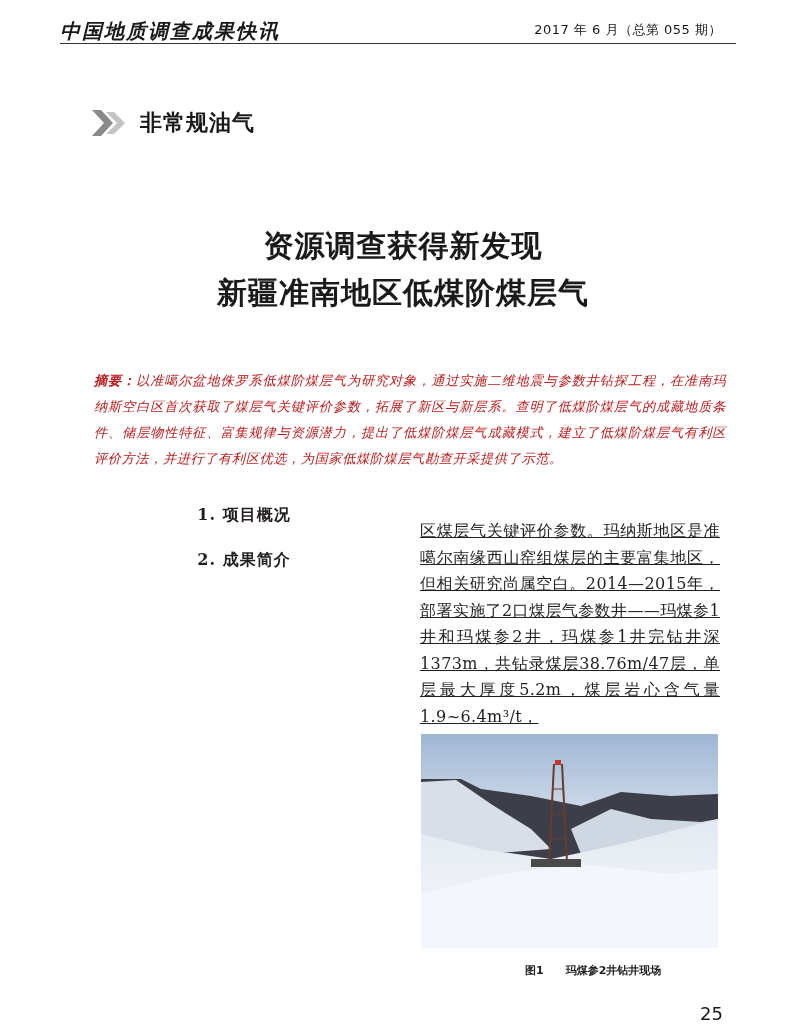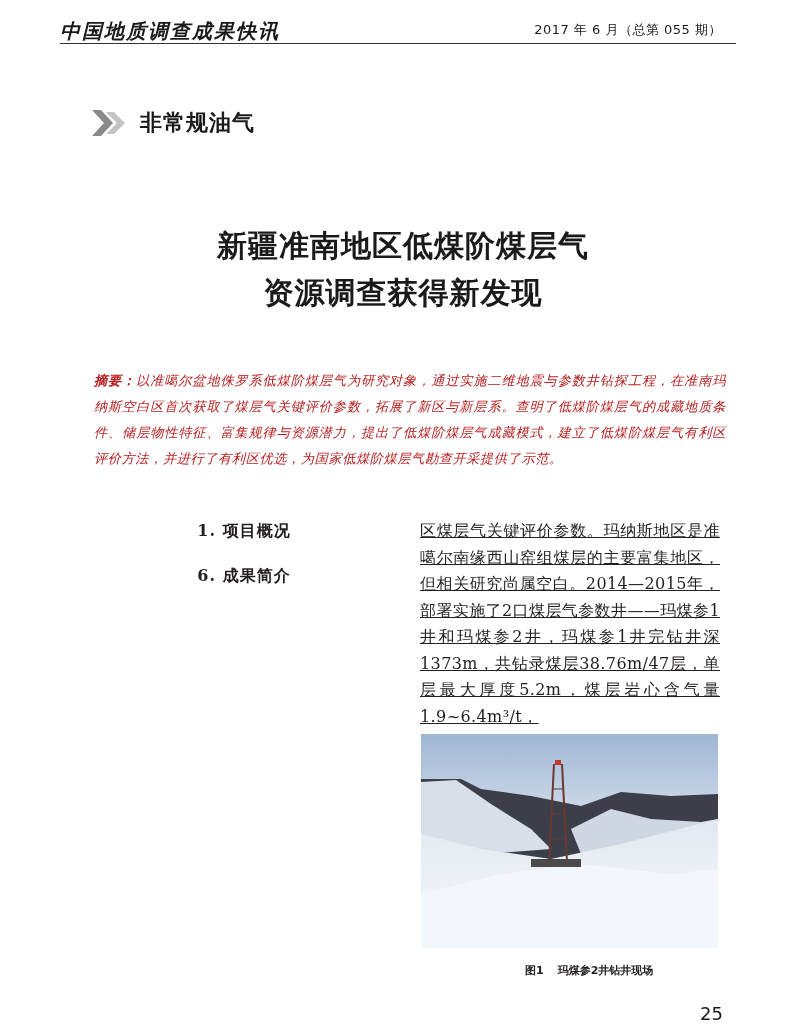--- a/index.html
+++ b/index.html
@@ -12,58 +12,58 @@
     .section-tag { position: absolute; left: 92px; top: 108px; display: flex; }
     .chevrons { width: 38px; height: 30px; margin-right: 10px; }
     .section-label { font-family: "DejaVu Serif", serif; font-size: 22px; font-weight: bold; color: #1a1a1a; letter-spacing: 1px; }
 
     .title { position: absolute; left: 0; top: 222px; width: 806px; text-align: center; font-family: "DejaVu Sans", "Liberation Sans", sans-serif; font-weight: bold; font-size: 30px; line-height: 47px; color: #1a1a1a; letter-spacing: 1px; }
 
     .abstract { position: absolute; left: 94px; top: 368px; width: 632px; font-family: "DejaVu Serif", serif; font-size: 13.2px; line-height: 26px; color: #b91c1c; text-align: justify; letter-spacing: 0.6px; font-style: italic; }
     .abstract-label { font-weight: bold; font-family: "DejaVu Sans", sans-serif; }
 
     .col { position: absolute; width: 300px; font-family: "DejaVu Serif", serif; font-size: 16px; line-height: 26.5px; color: #231f20; text-align: justify; letter-spacing: 0.4px; }
-    .col-left { left: 94px; top: 518px; }
+    .col-left { left: 94px; top: 502px; }
     .col-right { left: 420px; top: 518px; text-decoration: underline; }
     .heading { text-align: center; font-weight: bold; font-size: 16px; margin-bottom: 14px; letter-spacing: 1px; }
     .para { text-indent: 2em; }
     .heading-2 { margin-top: 18px; margin-bottom: 14px; }
 
     .photo { position: absolute; left: 421px; top: 734px; width: 297px; height: 214px; overflow: hidden; }
     .caption { position: absolute; left: 500px; top: 963px; font-family: "DejaVu Sans", sans-serif; font-size: 11px; font-weight: bold; color: #231f20; }
-    .caption .fig-no { margin-right: 14px; padding-left: 25px; }
+    .caption .fig-no { margin-right: 22px; padding-left: 25px; }
     .page-number { position: absolute; left: 700px; top: 1003px; font-family: "DejaVu Sans", sans-serif; font-size: 18px; color: #1a1a1a; text-align: right; }
   </style>
 </head>
 <body>
 
 <div class="journal-name">中国地质调查成果快讯</div>
 <div class="issue-info">2017 年 6 月（总第 055 期）</div>
 <div class="header-rule"></div>
 
 <div class="section-tag">
   <svg class="chevrons" viewBox="0 0 38 30">
     <polygon points="0,2 9,2 21,15 9,28 0,28 12,15" fill="#8a8a8a"></polygon>
     <polygon points="14,4 22,4 33,15 22,26 14,26 25,15" fill="#c4c4c4"></polygon>
   </svg>
   <span class="section-label">非常规油气</span>
 </div>
 
 <div class="title">
+  <div>资源调查获得新发现</div>
   <div>新疆准南地区低煤阶煤层气</div>
-  <div>资源调查获得新发现</div>
 </div>
 
 <div class="abstract">
   <span class="abstract-label">摘要：</span><span>以准噶尔盆地侏罗系低煤阶煤层气为研究对象，通过实施二维地震与参数井钻探工程，在准南玛纳斯空白区首次获取了煤层气关键评价参数，拓展了新区与新层系。查明了低煤阶煤层气的成藏地质条件、储层物性特征、富集规律与资源潜力，提出了低煤阶煤层气成藏模式，建立了低煤阶煤层气有利区评价方法，并进行了有利区优选，为国家低煤阶煤层气勘查开采提供了示范。</span>
 </div>
 
 <div class="col col-left">
   <div class="heading">1. 项目概况</div>
-  <div class="heading heading-2">6. 成果简介</div>
+  <div class="heading heading-2">2. 成果简介</div>
 </div>
 
 <div class="col col-right">
   <div>区煤层气关键评价参数。玛纳斯地区是准噶尔南缘西山窑组煤层的主要富集地区，但相关研究尚属空白。2014—2015年，部署实施了2口煤层气参数井——玛煤参1井和玛煤参2井，玛煤参1井完钻井深1373m，共钻录煤层38.76m/47层，单层最大厚度5.2m，煤层岩心含气量1.9~6.4m³/t，</div>
 </div>
 
 <div class="photo">
   <svg width="297" height="214" viewBox="0 0 297 214">
     <defs>
       <linearGradient id="sky" x1="0" y1="0" x2="0" y2="1">

